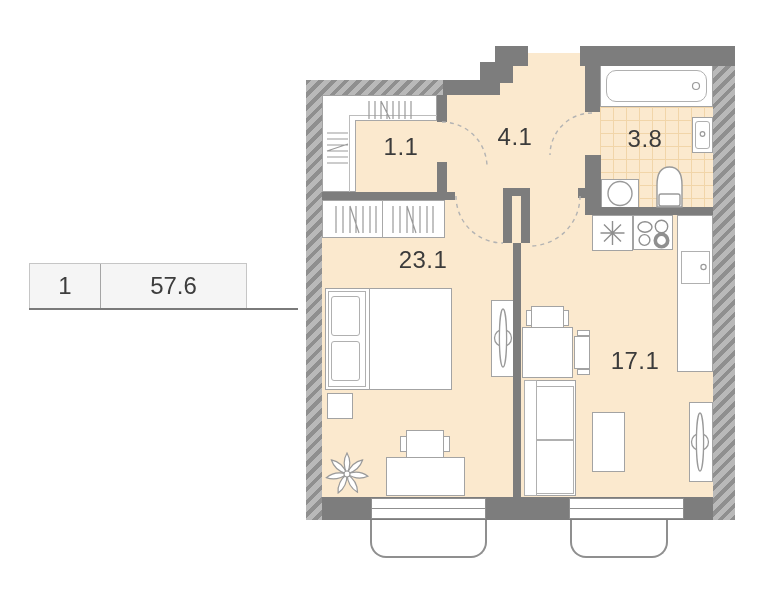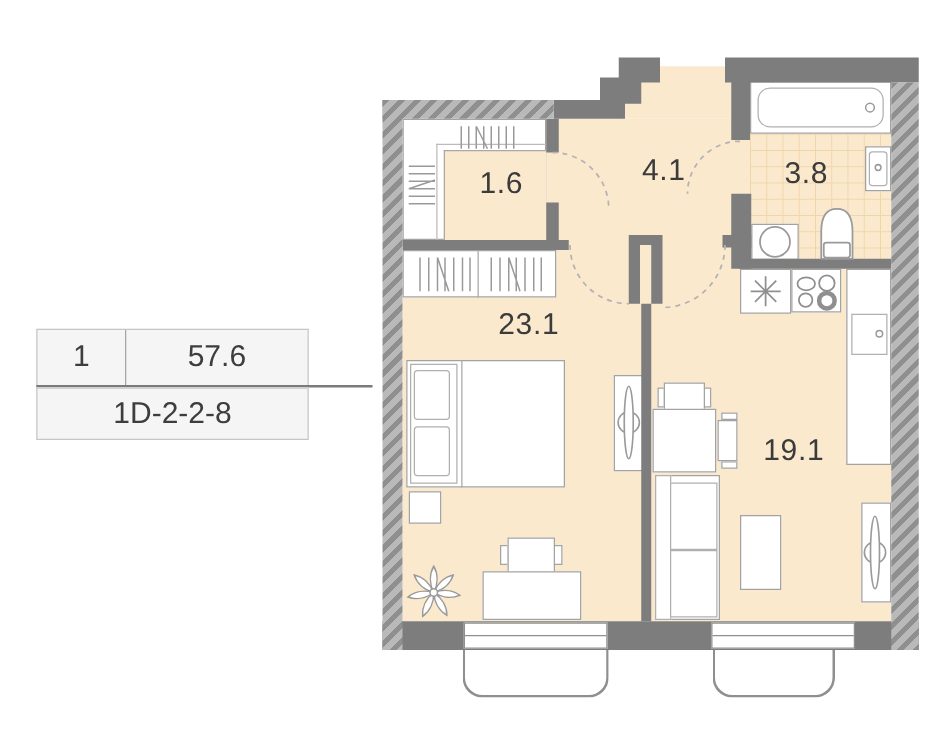--- a/index.html
+++ b/index.html
@@ -38,23 +38,20 @@
 </head>
 <body>
 
 <div class="canvas">
 
   <div class="card abs z6" style="left:29px;top:263px;width:218px;height:46px;">
     <div class="cell cell-num">1</div>
     <div class="cell cell-area">57.6</div>
   </div>
   <div class="leader abs z6" style="left:29px;top:308px;width:269px;height:2px;"></div>
-  <div class="card abs z6" style="left:29px;top:310px;width:218px;height:42px;">
-    <div class="cell" style="flex:1">1D-2-2-8</div>
-  </div>
 
   <div class="balcony abs z0" style="left:370px;top:519px;width:117px;height:39px;"></div>
   <div class="balcony abs z0" style="left:570px;top:519px;width:98px;height:39px;"></div>
 
   <div class="floor abs z1" style="left:322px;top:95px;width:391px;height:402px;"></div>
   <div class="floor abs z1" style="left:497px;top:53px;width:88px;height:42px;"></div>
   <div class="floor abs z1" style="left:600px;top:66px;width:113px;height:41px;"></div>
   <div class="tiles abs z1" style="left:600px;top:107px;width:113px;height:100px;"></div>
 
   <div class="furn abs z2" style="left:322px;top:95px;width:115px;height:97px;"></div>
@@ -186,19 +183,19 @@
       <rect x="659" y="194" width="21" height="12" rx="2"></rect>
     </g>
 
     <g fill="#ffffff" stroke="#9a9a9a" stroke-width="1.2">
       <circle cx="696" cy="86" r="3.5"></circle>
       <circle cx="702.5" cy="134" r="2.3"></circle>
       <circle cx="703.5" cy="267" r="2.6"></circle>
     </g>
   </svg>
 
-  <div class="room-label abs z6" style="left:376px;top:134px;width:50px;">1.6</div>
-  <div class="room-label abs z6" style="left:506px;top:124px;width:50px;">4.1</div>
+  <div class="room-label abs z6" style="left:376px;top:134px;width:50px;">1.1</div>
+  <div class="room-label abs z6" style="left:490px;top:124px;width:50px;">4.1</div>
   <div class="room-label abs z6" style="left:620px;top:126px;width:50px;">3.8</div>
   <div class="room-label abs z6" style="left:393px;top:247px;width:60px;">23.1</div>
-  <div class="room-label abs z6" style="left:604px;top:348px;width:62px;">19.1</div>
+  <div class="room-label abs z6" style="left:604px;top:348px;width:62px;">17.1</div>
 
 </div>
 
 </body></html>

